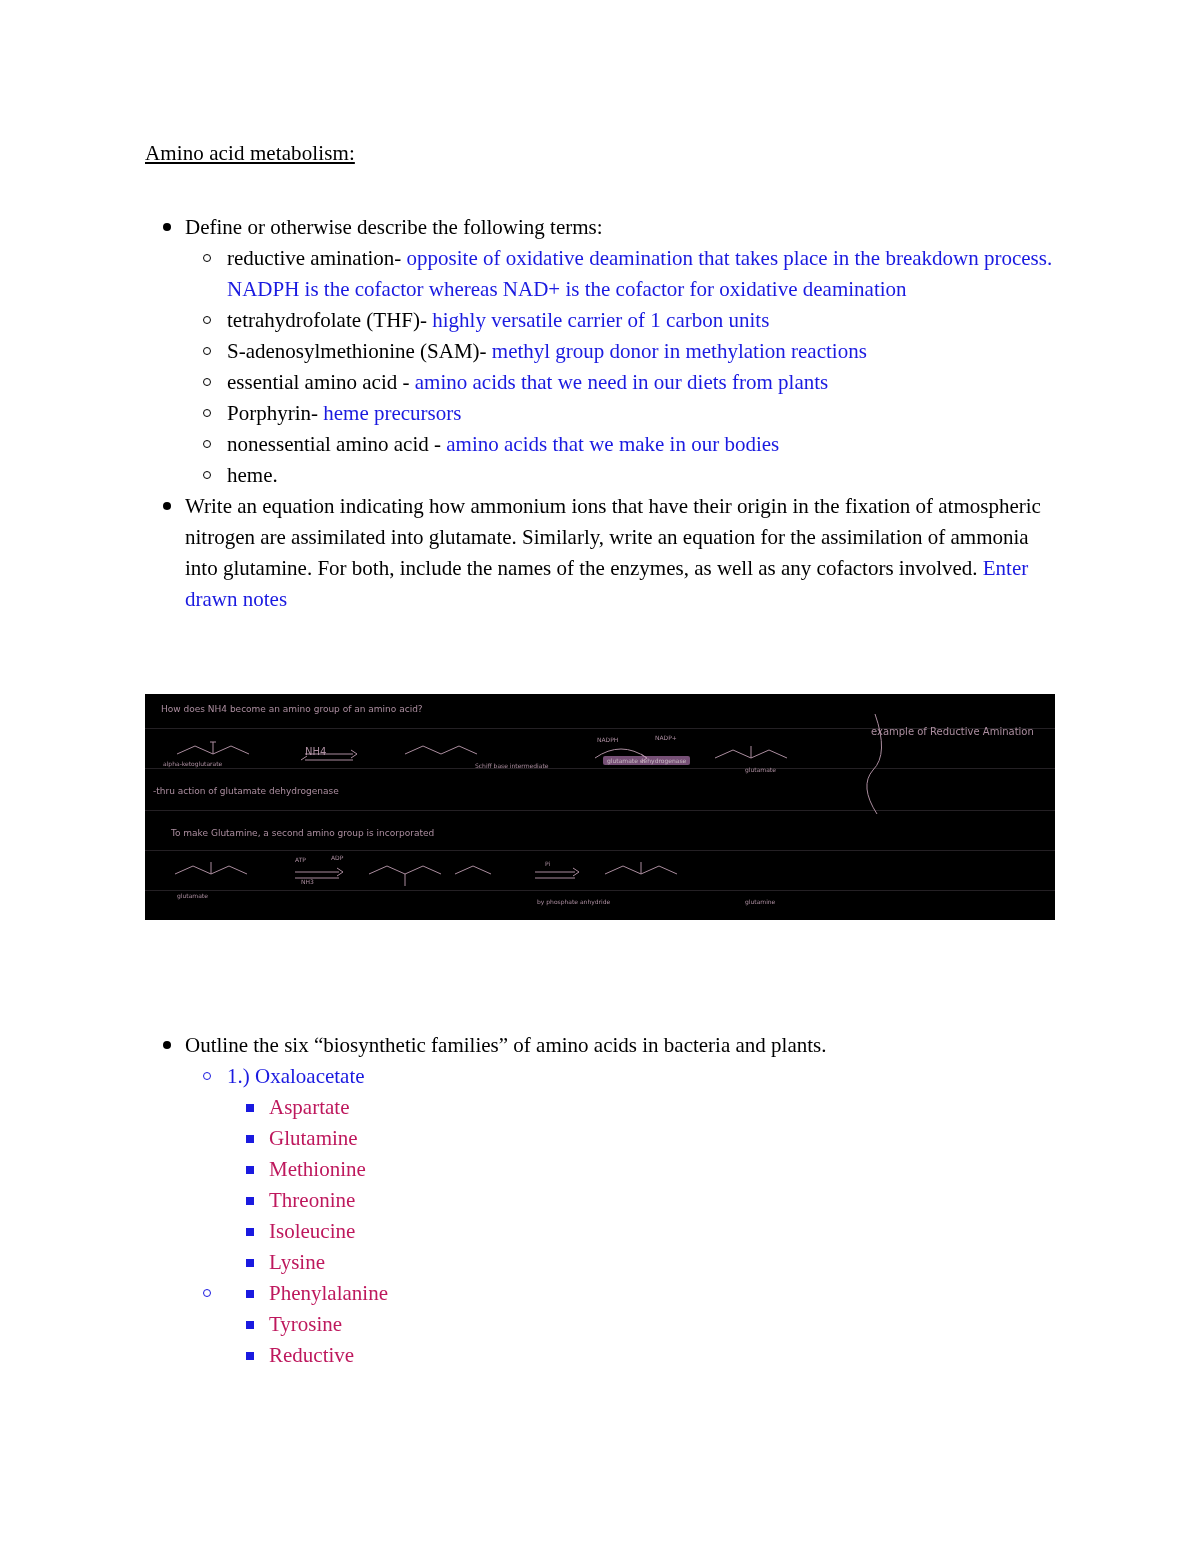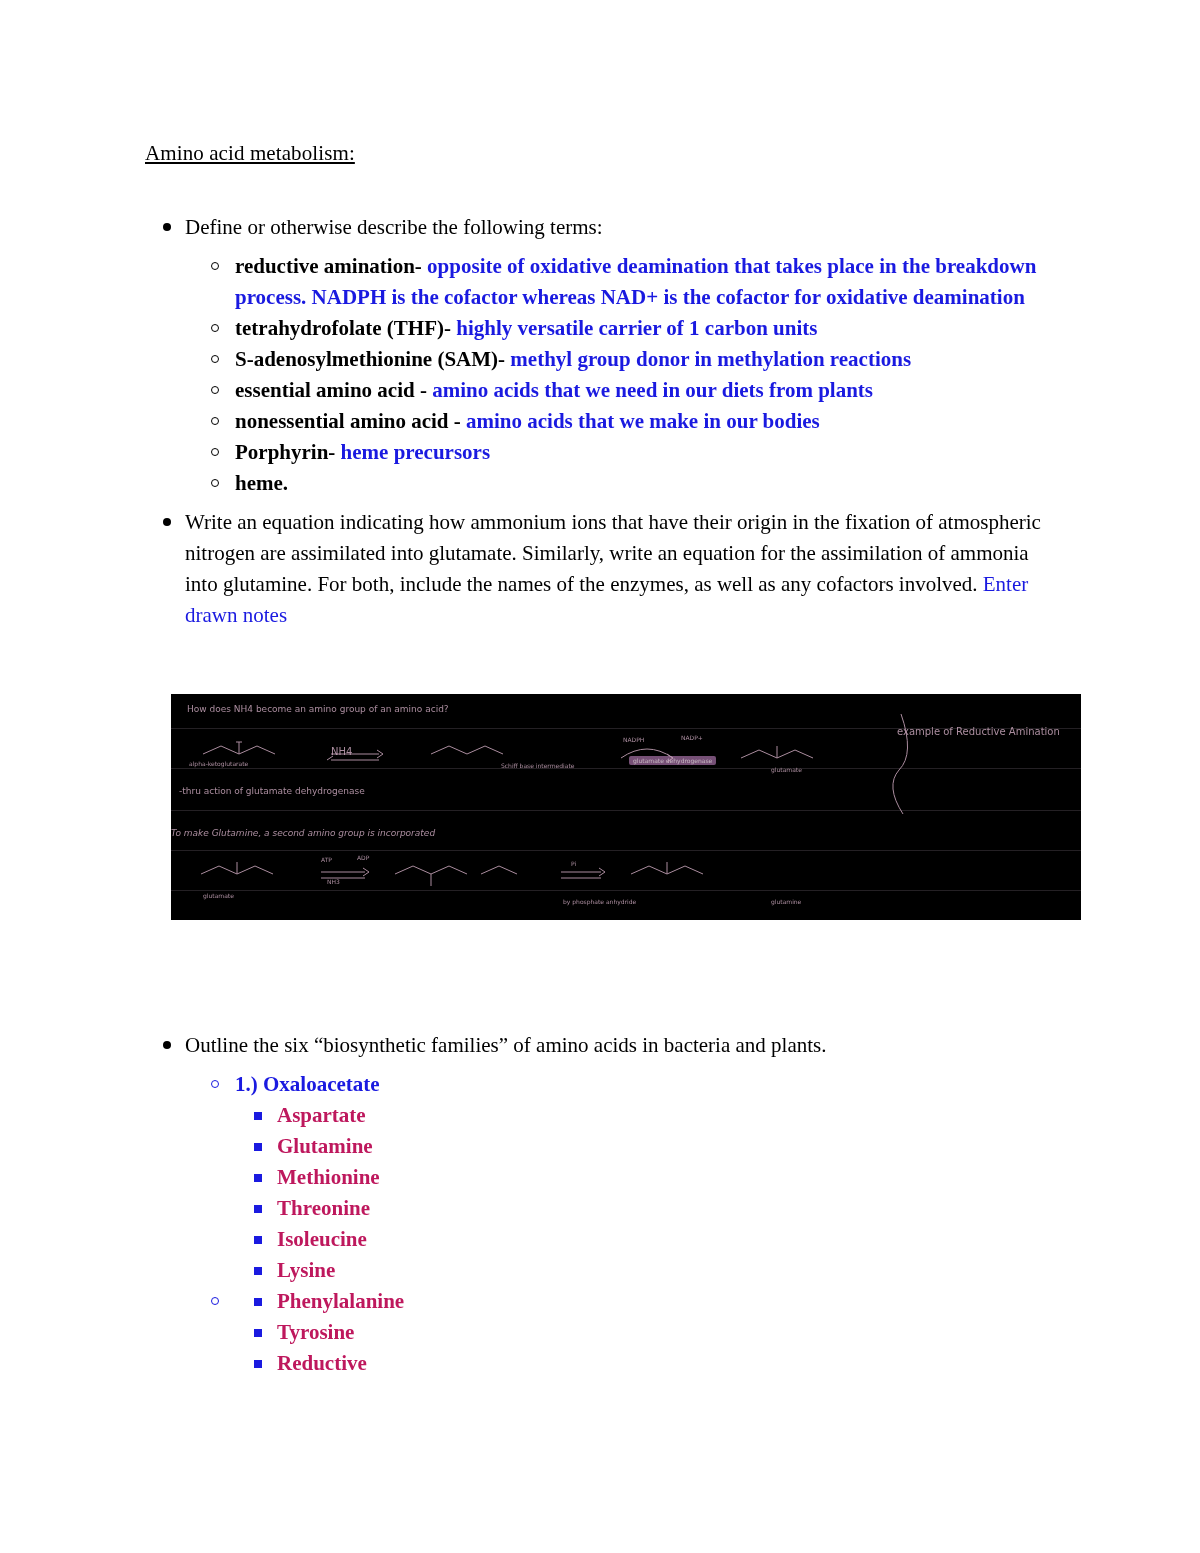--- a/index.html
+++ b/index.html
@@ -49,23 +49,22 @@
     position: absolute;
     left: 18px;
     top: 11px;
     width: 8px;
     height: 8px;
     background: #000;
     border-radius: 50%;
   }
   ul.level2 {
     list-style: none;
-    margin: 8px;
-    padding: 0;
-    font-weight: bold;
+    margin: 0;
+    padding: 0;
   }
   ul.level2 > li {
     position: relative;
     padding-left: 42px;
     font-size: 21px;
     line-height: 31px;
   }
   ul.level2 > li > .bullet2 {
     position: absolute;
     left: 18px;
@@ -103,21 +102,20 @@
 
   
   .notes-figure {
     position: absolute;
     left: 145px;
     top: 694px;
     width: 910px;
     height: 226px;
     background: #000000;
     overflow: hidden;
-    margin-left: 26px;
   }
   .hw {
     position: absolute;
     color: #c9a6bb;
     font-family: "DejaVu Sans", sans-serif;
     font-size: 9px;
     white-space: nowrap;
     opacity: 0.85;
   }
   .hw.sm { font-size: 10px; }
@@ -180,27 +178,27 @@
             <span>S-adenosylmethionine (SAM)-</span>
             <span class="blue-text">methyl group donor in methylation reactions</span>
           </li>
           <li>
             <span class="bullet2"></span>
             <span>essential amino acid -</span>
             <span class="blue-text">amino acids that we need in our diets from plants</span>
           </li>
           <li>
             <span class="bullet2"></span>
+            <span>Porphyrin-</span>
+            <span class="blue-text">heme precursors</span>
+          </li>
+          <li>
+            <span class="bullet2"></span>
             <span>nonessential amino acid -</span>
             <span class="blue-text">amino acids that we make in our bodies</span>
-          </li>
-          <li>
-            <span class="bullet2"></span>
-            <span>Porphyrin-</span>
-            <span class="blue-text">heme precursors</span>
           </li>
           <li>
             <span class="bullet2"></span>
             <span>heme.</span>
           </li>
         </ul>
       </li>
 
       <li>
         <span class="bullet1"></span>
@@ -213,21 +211,21 @@
 
   <div class="notes-figure">
     <div class="rule" style="top:34px"></div>
     <div class="rule" style="top:74px"></div>
     <div class="rule" style="top:116px"></div>
     <div class="rule" style="top:156px"></div>
     <div class="rule" style="top:196px"></div>
 
     <div class="hw" style="left:16px; top:10px;">How does NH4 become an amino group of an amino acid?</div>
     <div class="hw" style="left:8px; top:92px;">-thru action of glutamate dehydrogenase</div>
-    <div class="hw" style="left:0; top:134px;font-style:italic;">To make Glutamine, a second amino group is incorporated</div>
+    <div class="hw" style="left:26px; top:134px;">To make Glutamine, a second amino group is incorporated</div>
 
     <svg class="zig" style="left:10px; top:44px;" width="400" height="34" viewBox="0 0 400 34">
       <polyline points="22,16 40,8 58,16 76,8 94,16"></polyline>
       <line x1="58" y1="16" x2="58" y2="4"></line>
       <line x1="55" y1="4" x2="61" y2="4"></line>
       <path d="M150 16 h48 M150 22 h48"></path>
       <path d="M196 12 l6 4 l-6 4"></path>
       <path d="M152 18 l-6 4"></path>
       <polyline points="250,16 268,8 286,16 304,8 322,16"></polyline>
     </svg>

